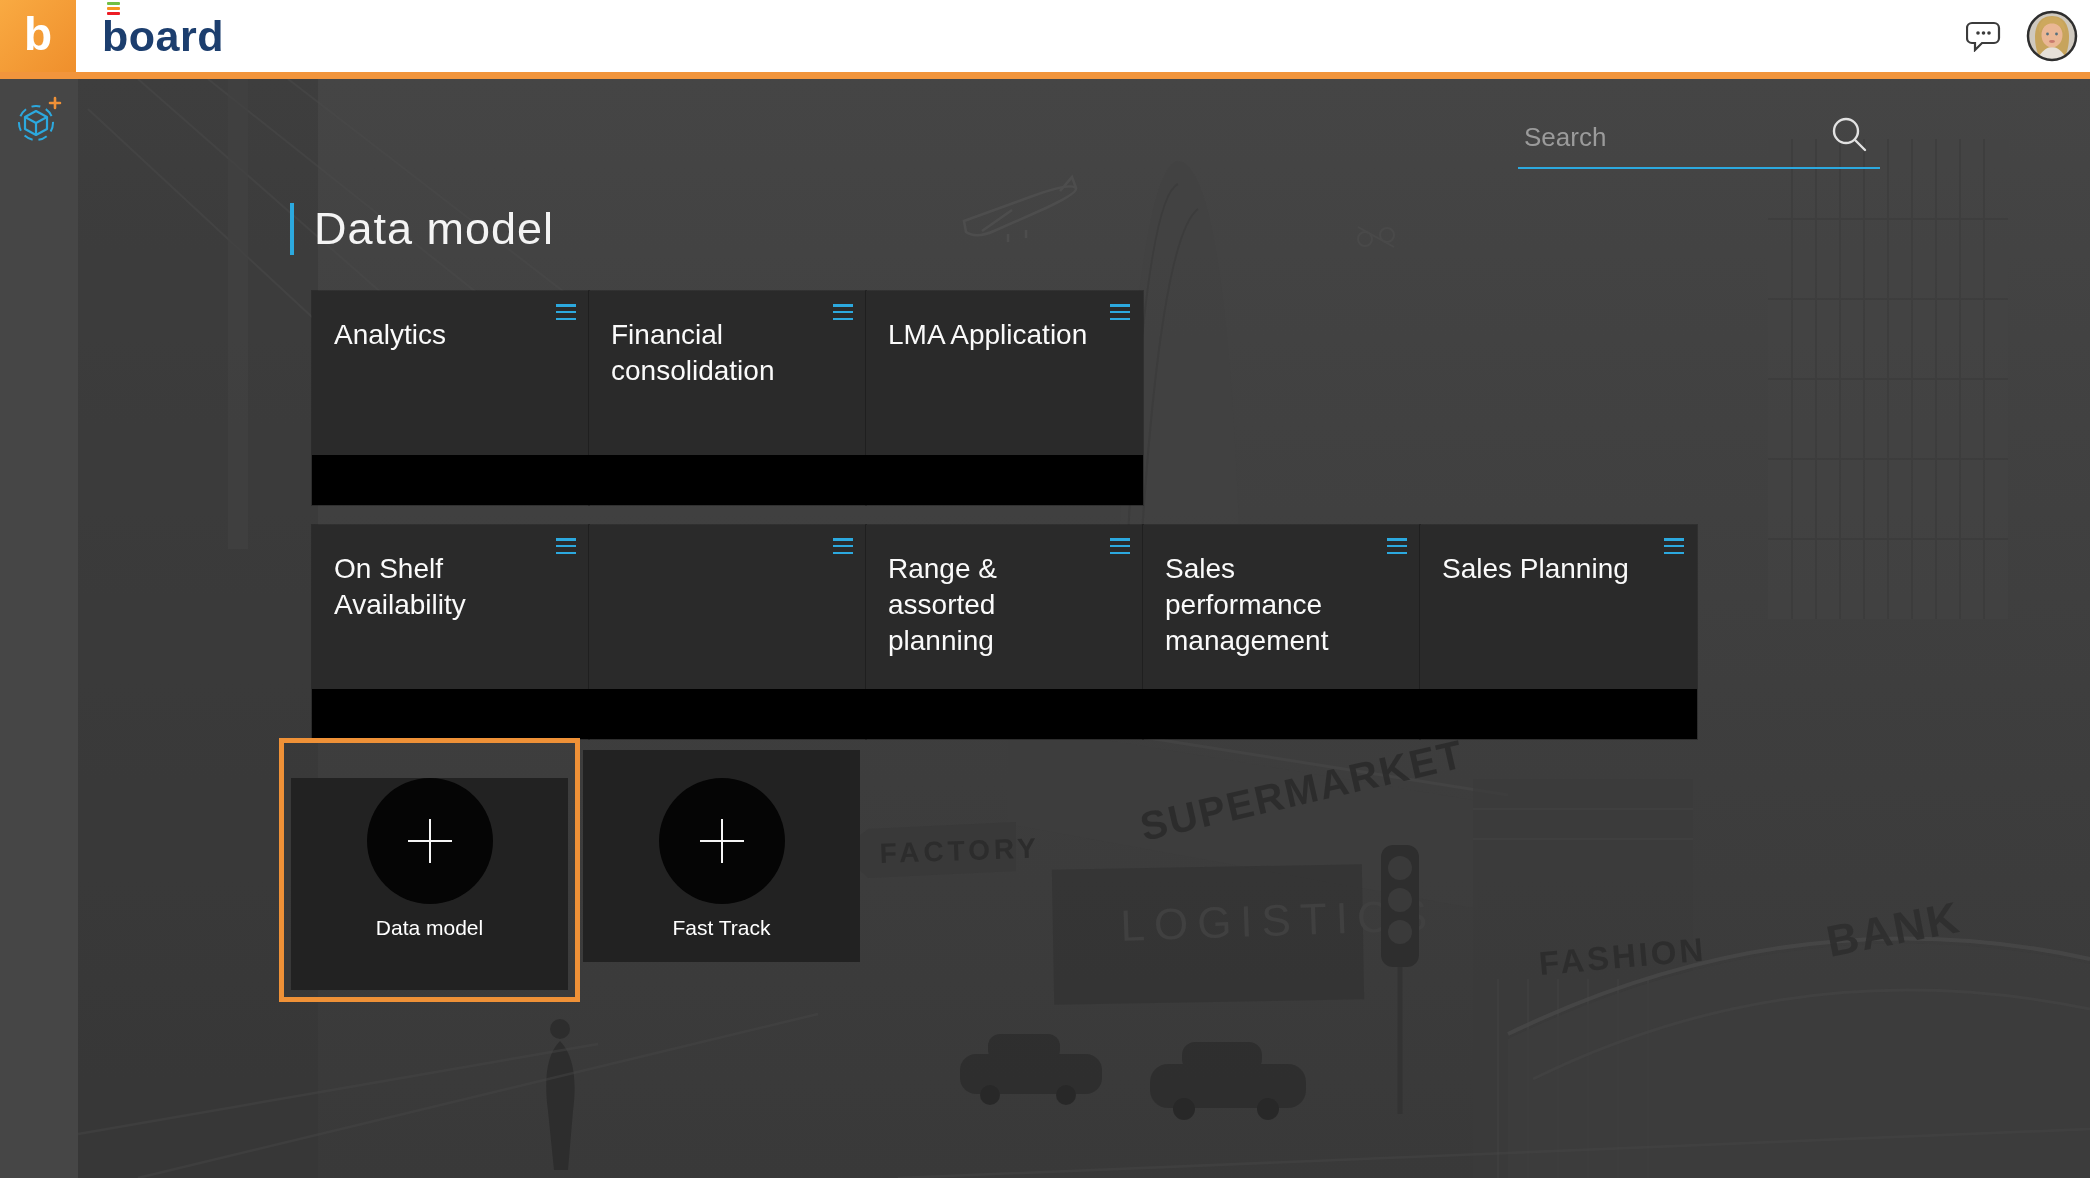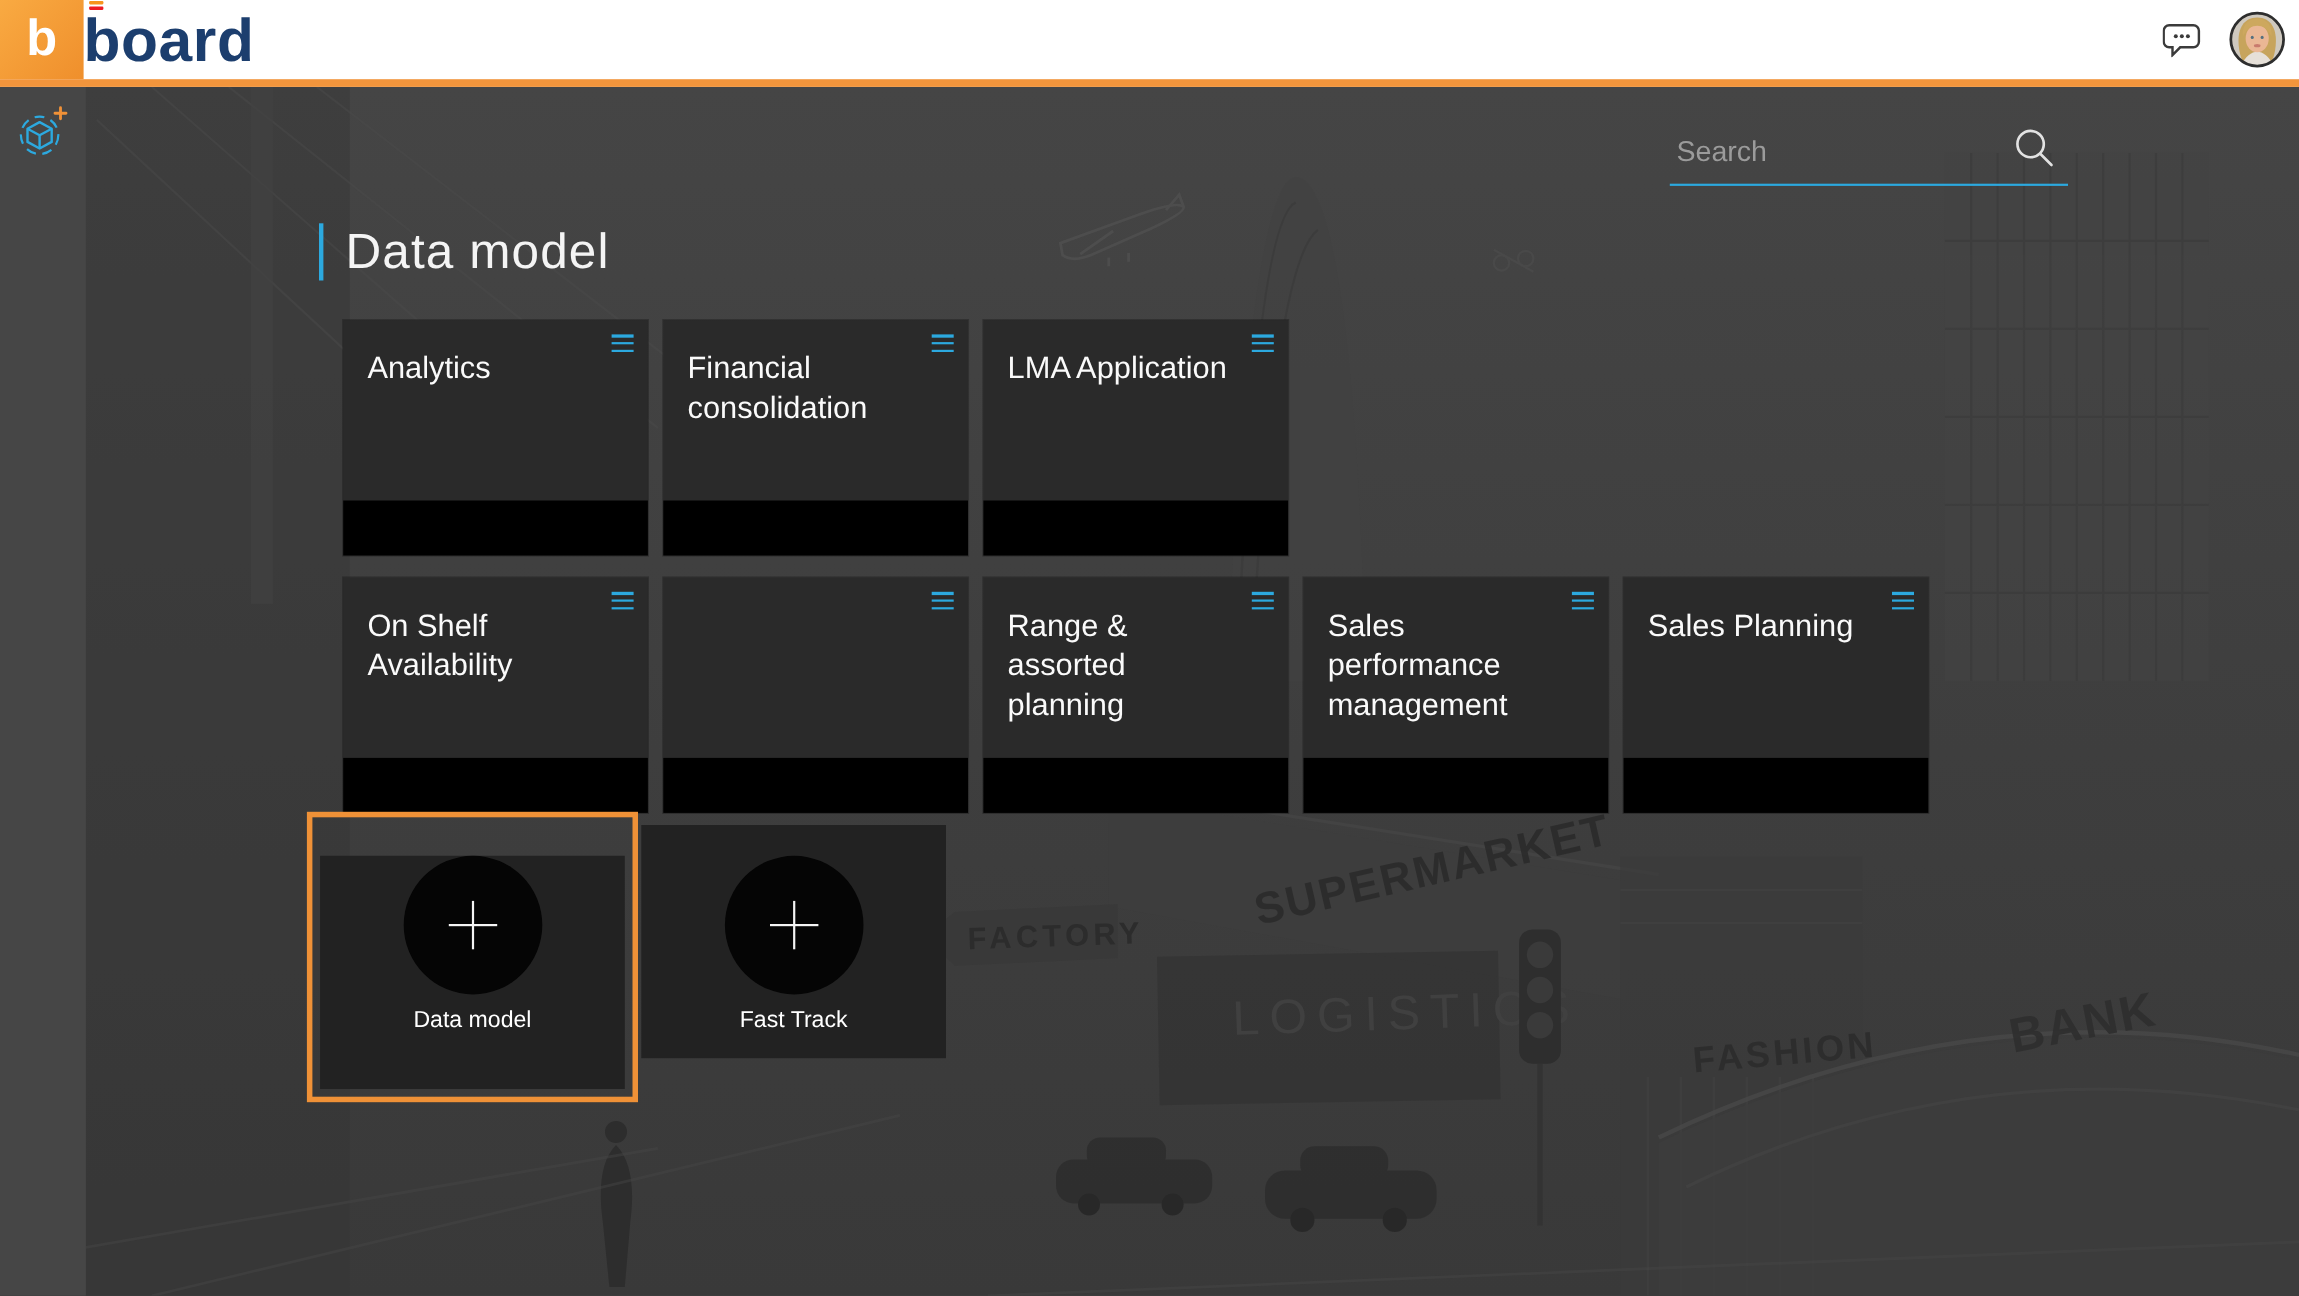--- a/index.html
+++ b/index.html
@@ -19,22 +19,22 @@
   }
   .logo-square{
     width:76px;height:72px;flex:0 0 76px;
     background:linear-gradient(135deg,#F9AA42,#EF8F2C);
     display:flex;align-items:center;justify-content:center;cursor:pointer;
   }
   .logo-square span{
     color:#fff;font-size:46px;font-weight:700;line-height:1;transform:translateY(-2px);
   }
   .brand{
-    position:relative;display:inline-block;
-    font-size:55px;font-weight:700;color:#1C3E6E;letter-spacing:0.5px;line-height:1;
+    position:relative;display:inline-block;margin-left:26px;
+    font-size:43px;font-weight:700;color:#1C3E6E;letter-spacing:0.5px;line-height:1;
   }
   .brand::first-letter{color:#2E7FD0;}
   .brand-stripes{position:absolute;left:5px;top:-13px;display:flex;flex-direction:column;gap:2px;}
   .brand-stripes i{display:block;width:13px;height:3px;border-radius:1px;}
   .brand-stripes i:nth-child(1){background:#72BF44;}
   .brand-stripes i:nth-child(2){background:#F7941E;}
   .brand-stripes i:nth-child(3){background:#ED1C24;}
   .header-right{margin-left:auto;display:flex;align-items:center;gap:24px;padding-right:12px;}
   .chat-btn{background:none;border:none;padding:0;cursor:pointer;display:flex;}
   .avatar-btn{background:none;border:none;padding:0;cursor:pointer;display:flex;border-radius:50%;}
@@ -61,21 +61,21 @@
   .search-icon{position:absolute;right:10px;top:-6px;cursor:pointer;}
 
   
   .page-title{position:absolute;left:290px;top:203px;display:flex;align-items:center;z-index:10;}
   .title-bar{width:4px;height:52px;background:#2CA9DF;margin-right:20px;}
   .page-title h1{
     margin:0;font-size:45px;font-weight:300;color:#f4f4f4;letter-spacing:1px;line-height:1.1;
   }
 
   
-  .row{position:absolute;display:flex;gap:14px;z-index:10;padding-left:21px;}
+  .row{position:absolute;display:flex;z-index:10;padding-left:21px;}
   .row1{left:291px;top:291px;}
   .row2{left:291px;top:525px;border-radius:25px;}
   .tile{
     position:relative;width:277px;height:214px;background:#2A2A2A;cursor:pointer;
     box-shadow:0 0 0 1px rgba(0,0,0,0.25);
   }
   .tile-label{
     padding:26px 0 0 22px;max-width:206px;
     font-size:28px;font-weight:300;line-height:36px;color:#fafafa;
   }

